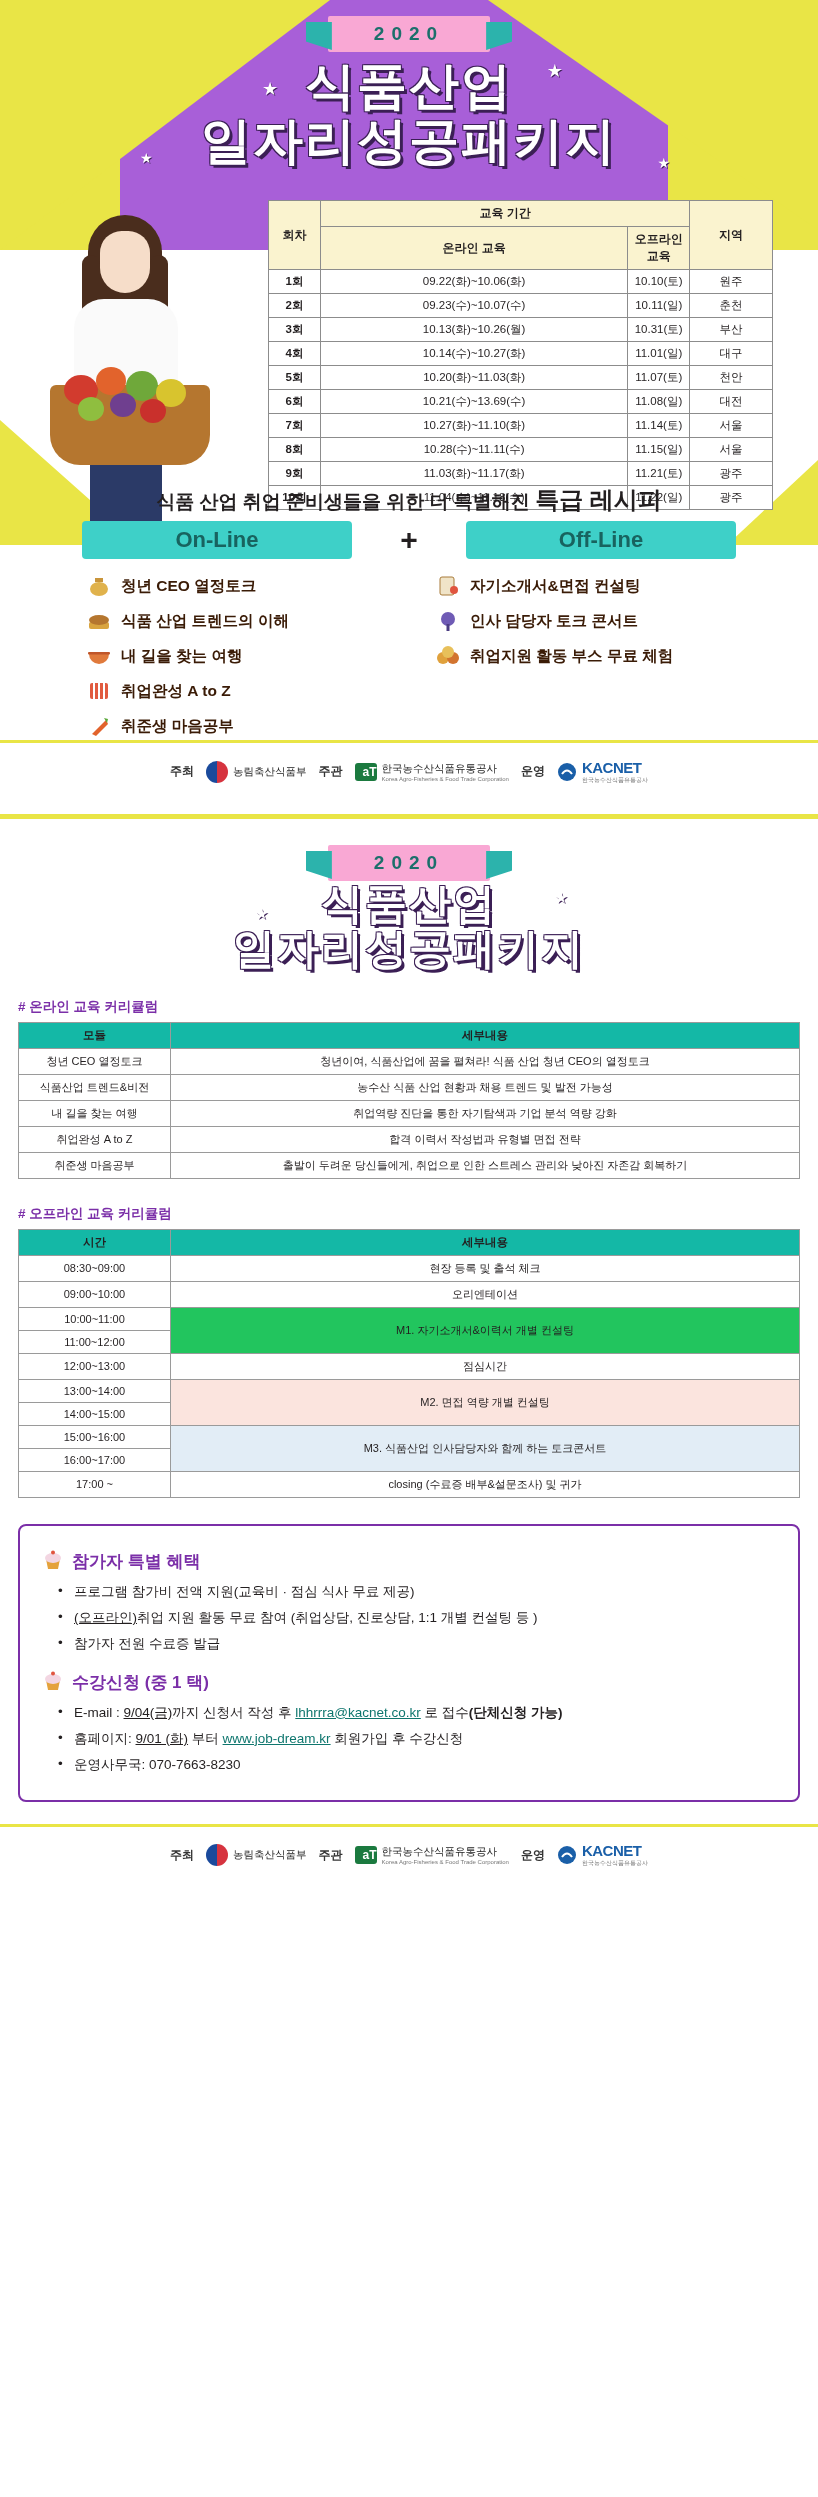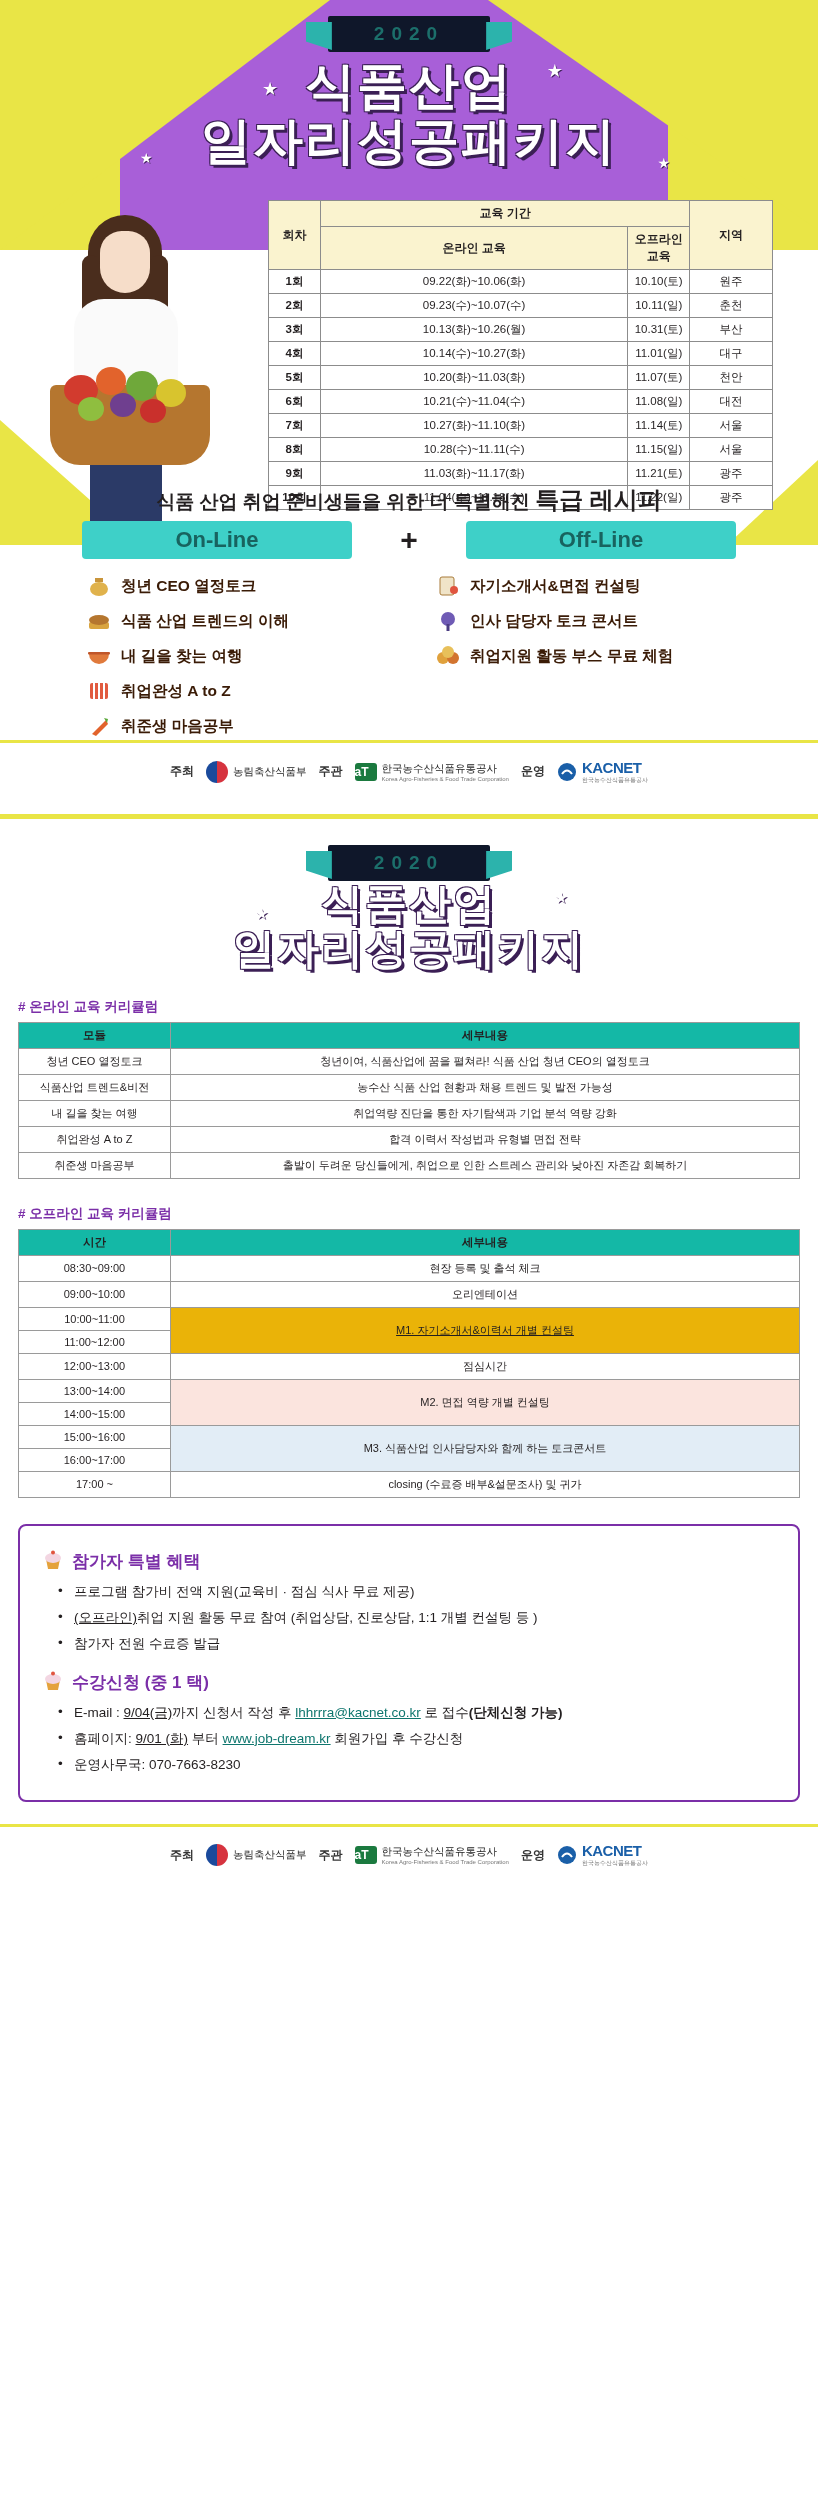--- a/index.html
+++ b/index.html
@@ -55,21 +55,21 @@
     position:absolute; left:0; right:0; bottom:60px; height:195px;
     background:#ffffff;
   }
 
   
   .p1-title-wrap {
     position:absolute; left:0; right:0; top:16px; text-align:center; z-index:5;
   }
   .ribbon {
     position:relative; display:inline-block;
-    background:#0f172a; color:#1c6f6b;
+    background:#f9a8d4; color:#1c6f6b;
     padding:7px 46px; font-size:19px; letter-spacing:7px; font-weight:bold;
     border-radius:2px;
   }
   .ribbon:before, .ribbon:after {
     content:""; position:absolute; top:6px; width:26px; height:28px;
     background:#2cb3ac;
   }
   .ribbon:before { left:-22px; clip-path: polygon(0 0, 100% 0, 100% 100%, 0 70%); }
   .ribbon:after { right:-22px; clip-path: polygon(0 0, 100% 0, 100% 70%, 0 100%); }
 
@@ -162,21 +162,21 @@
     position:absolute; left:0; right:0; bottom:0; height:60px;
     background:#ffffff; border-top:3px solid #e9e546;
     display:flex; align-items:center; justify-content:center; gap:12px;
     font-size:12px; z-index:8;
   }
   .foot-lbl { font-weight:bold; color:#333; }
   .foot-org { display:flex; align-items:center; gap:5px; font-size:10.5px; color:#222; }
   .mark-circle { width:22px; height:22px; border-radius:50%;
     background: conic-gradient(#d6333f 0 50%, #1a4a9c 50% 100%); display:inline-block; }
   .mark-at { width:22px; height:18px; background:#1b7a3f; color:#fff;
-    font-size:12px; font-weight:bold; text-align:left; line-height:18px; border-radius:3px;}
+    font-size:12px; font-weight:bold; text-align:right; line-height:18px; border-radius:3px;}
   .mark-kac { font-size:15px; font-weight:bold; color:#1a5fa8; letter-spacing:-0.5px;}
   .mark-sub { font-size:6px; color:#777; display:block; letter-spacing:0; }
 
   .gap-strip { height:14px; background:#ffffff; }
 
   
   .poster2 {
     position:relative; width:818px; height:1683px; background:#ffffff;
     border-top:5px solid #e9e546;
   }
@@ -192,21 +192,21 @@
     margin:26px 0 6px 18px; font-size:13.5px; font-weight:bold; color:#7b2fa8;
   }
   .curric {
     width:782px; margin:0 18px; border-collapse:collapse; font-size:11px;
   }
   .curric th, .curric td { border:1px solid #9a9a9a; padding:5px 4px; text-align:center; }
   .curric thead th { background:#14b8a6; font-weight:bold; font-size:11.5px; }
   .curric td.mod { width:152px; background:#ffffff; }
 
   .offline td.time { width:152px; }
-  .tint-orange { background:#eab308;text-decoration:underline; }
+  .tint-orange { background:#22c55e; }
   .tint-peach  { background:#fbe4de; }
   .tint-blue   { background:#e2edf6; }
 
   
   .benefit {
     margin:26px 18px 0; border:2px solid #7b2fa8; border-radius:8px;
     padding:24px 22px 18px;
   }
   .bene-h {
     display:flex; align-items:center; gap:8px; font-size:17px; font-weight:bold;
@@ -302,21 +302,21 @@
           <td>대구</td>
         </tr>
       <tr>
           <td class="c0">5회</td>
           <td>10.20(화)~11.03(화)</td>
           <td class="c3">11.07(토)</td>
           <td>천안</td>
         </tr>
       <tr>
           <td class="c0">6회</td>
-          <td>10.21(수)~11.04(수)</td>
+          <td>10.21(수)~13.69(수)</td>
           <td class="c3">11.08(일)</td>
           <td>대전</td>
         </tr>
       <tr>
           <td class="c0">7회</td>
           <td>10.27(화)~11.10(화)</td>
           <td class="c3">11.14(토)</td>
           <td>서울</td>
         </tr>
       <tr>

